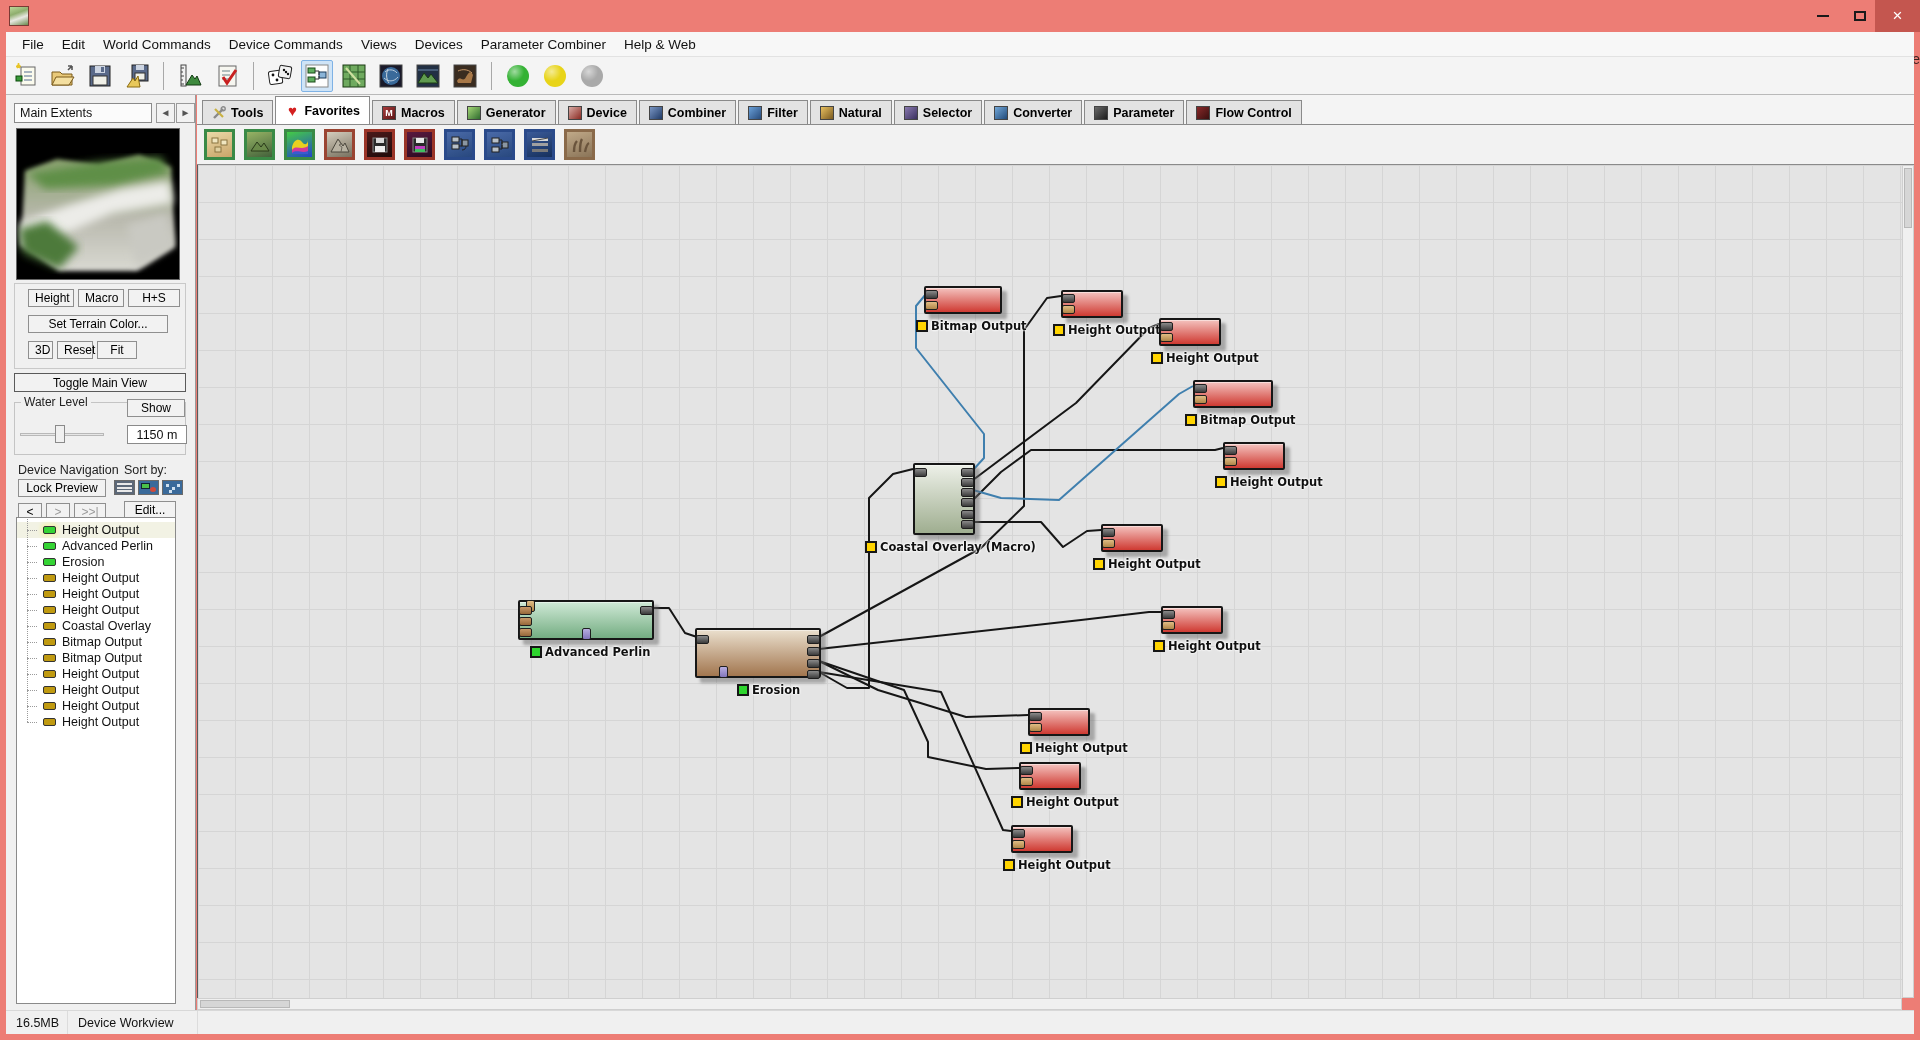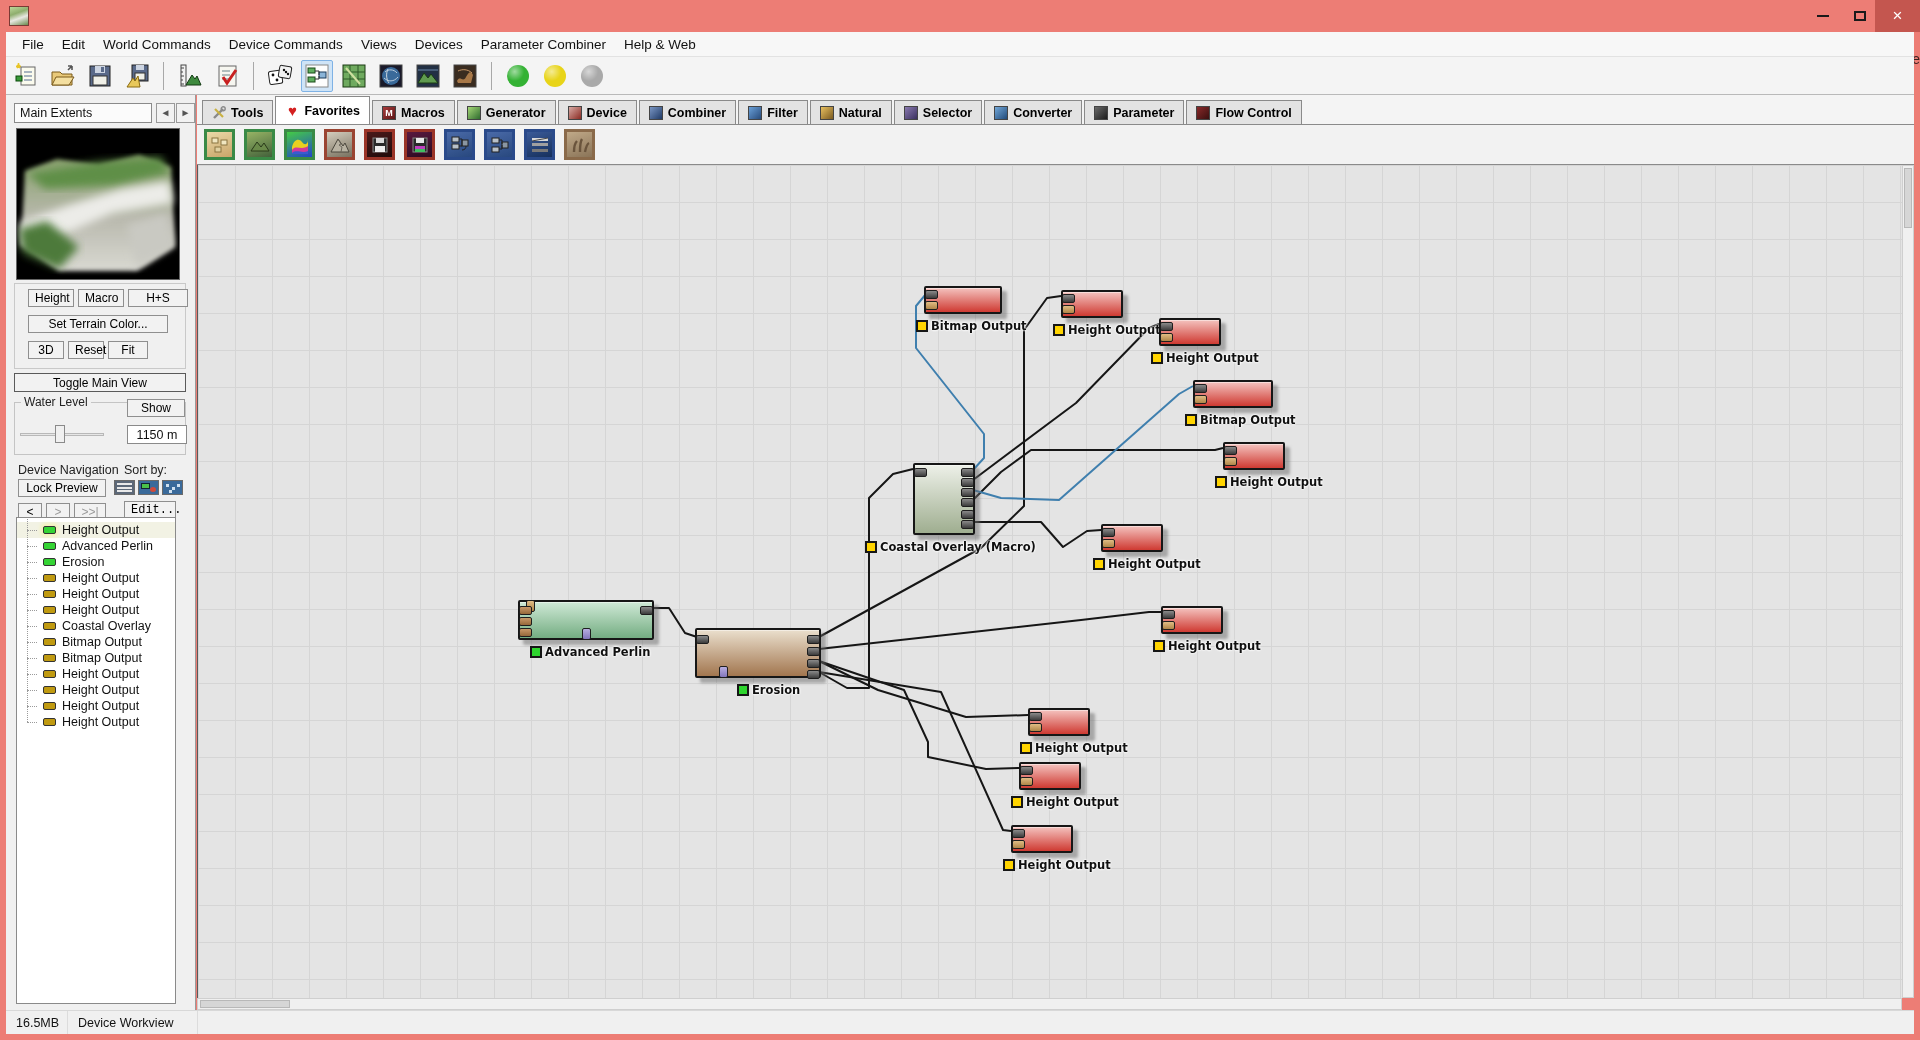--- a/index.html
+++ b/index.html
@@ -277,27 +277,27 @@
       <polygon points="2,94 52,76 104,60 152,52 156,74 96,84 40,108 6,118" fill="#ecece8" filter="url(#bl4)"></polygon>
       <polygon points="2,100 30,92 62,118 42,140 6,124" fill="#4d7a3b" filter="url(#bl4)"></polygon>
       <polygon points="110,96 150,84 156,116 120,138" fill="#c9c9c2" filter="url(#bl4)"></polygon>
     </svg>
   </div>
 
   <div class="groupbox" style="left:8px; top:188px; width:172px; height:86px;"></div>
   <div class="btnrow" style="left:22px; top:194px;">
     <button class="sbtn" style="width:46px">Height</button>
     <button class="sbtn" style="width:46px">Macro</button>
-    <button class="sbtn" style="width:60px">H+S</button>
+    <button class="sbtn" style="width:52px">H+S</button>
   </div>
   <div class="btnrow" style="left:22px; top:220px;">
     <button class="sbtn" style="width:140px">Set Terrain Color...</button>
   </div>
   <div class="btnrow" style="left:22px; top:246px;">
-    <button class="sbtn" style="width:36px">3D</button>
+    <button class="sbtn" style="width:25px">3D</button>
     <button class="sbtn" style="width:36px">Reset</button>
     <button class="sbtn" style="width:40px">Fit</button>
   </div>
   <div class="btnrow" style="left:8px; top:278px; width:172px;">
     <button class="sbtn wide" style="height:19px; border:1px solid #5a5a5a;">Toggle Main View</button>
   </div>
 
   <fieldset class="wl">
     <legend>Water Level</legend>
   </fieldset>
@@ -324,21 +324,21 @@
       <i style="position:absolute;left:9px;top:6px;width:3px;height:3px;background:#cfe0ef"></i>
       <i style="position:absolute;left:14px;top:3px;width:3px;height:3px;background:#cfe0ef"></i>
       <i style="position:absolute;left:6px;top:9px;width:3px;height:3px;background:#cfe0ef"></i>
     </span>
   </div>
   <div style="position:absolute; left:12px; top:408px; display:flex; gap:4px;">
     <button class="sbtn" style="width:24px">&lt;</button>
     <button class="sbtn" style="width:24px; color:#9a9a9a">&gt;</button>
     <button class="sbtn" style="width:32px; color:#9a9a9a">&gt;&gt;|</button>
   </div>
-  <button class="sbtn" style="position:absolute; left:118px; top:406px; width:52px;font-family:Liberation Mono, monospace;">Edit...</button>
+  <button class="sbtn" style="position:absolute; left:118px; top:406px; width:52px;">Edit...</button>
 
   <div class="listbox">
       <div class="dev-row selected">
         <span class="dev-icon green"></span>
         <span>Height Output</span>
       </div>
       <div class="dev-row">
         <span class="dev-icon green"></span>
         <span>Advanced Perlin</span>
       </div>

